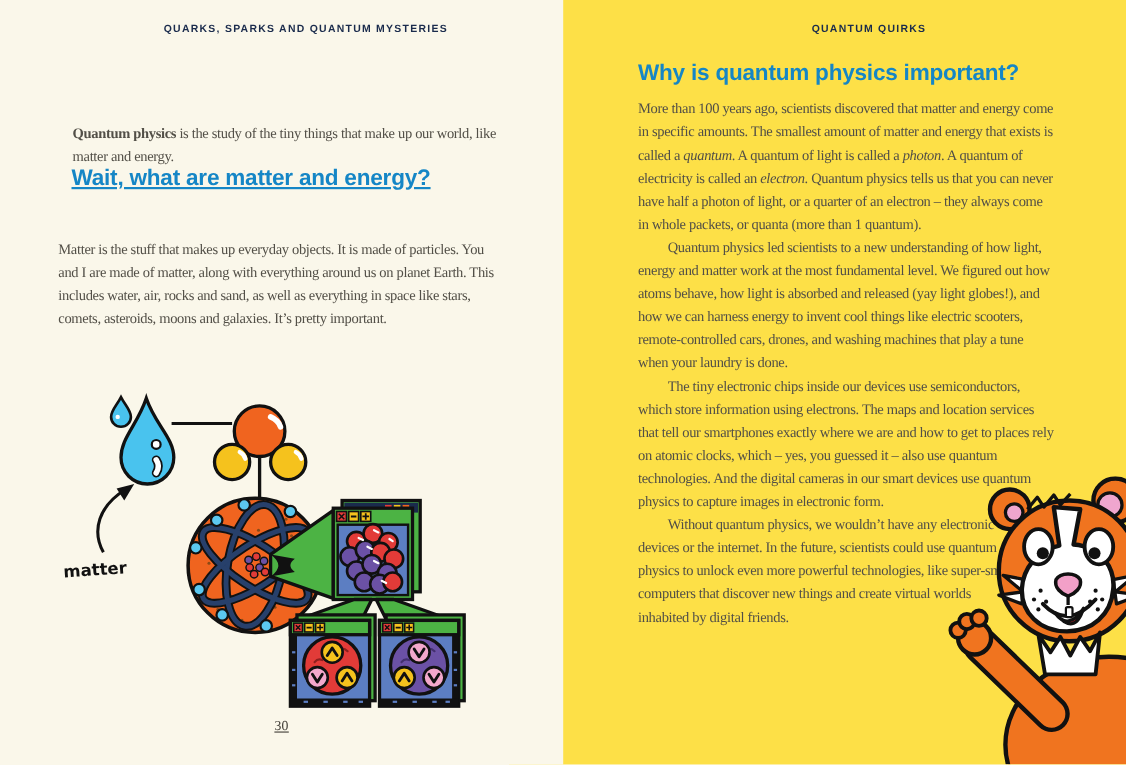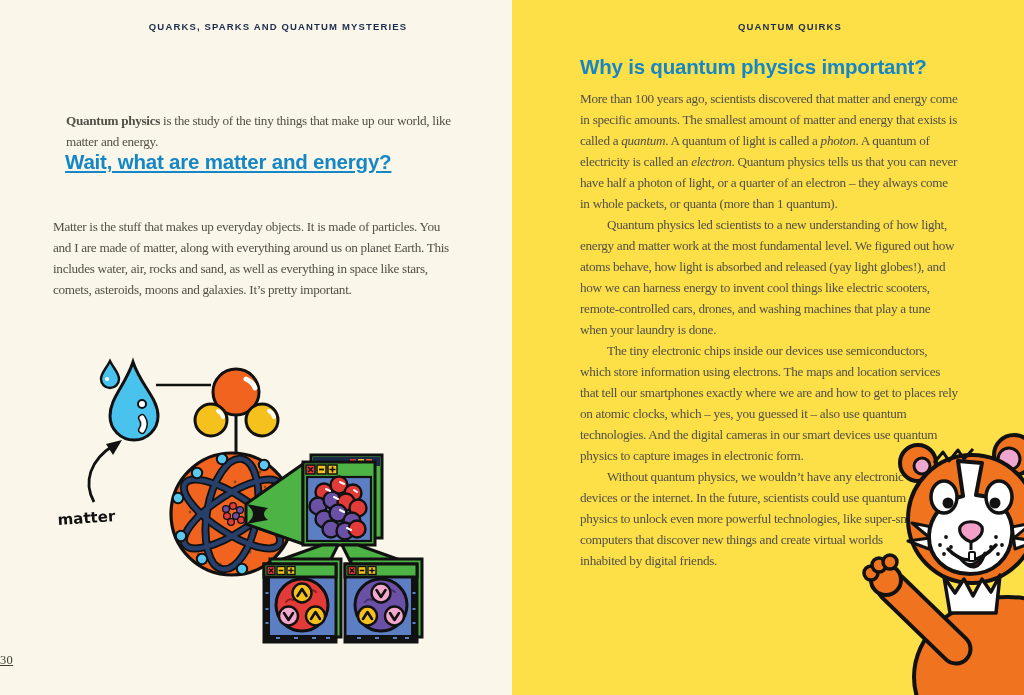--- a/index.html
+++ b/index.html
@@ -14,21 +14,21 @@
     font-weight:700;font-size:20.5px;color:#1586C6;letter-spacing:-0.2px;margin:0;}
   #left-heading{left:65px;top:150px;text-decoration:underline;}
   #right-heading{left:68px;top:55px;}
   .body-copy{position:absolute;font-size:13.2px;line-height:21px;color:#524F47;letter-spacing:-0.3px;}
   .body-copy p{margin:0;}
   .body-copy p + p{text-indent:27px;}
   #left-intro{left:66px;top:84px;width:396px;margin-top:26px;}
   #left-copy{left:53px;top:183px;width:404px;margin-top:33px;}
   #right-copy{left:68px;top:88px;width:378px;}
   #right-copy p.narrow{width:352px;}
-  .page-number{position:absolute;top:653px;left:0;width:100%;text-align:left;
+  .page-number{position:absolute;top:653px;left:0;width:100%;text-align:center;
     font-size:12.5px;color:#3F3C35;letter-spacing:0.3px;text-decoration:underline;}
   #matter-illustration{position:absolute;left:50px;top:352px;}
   #mascot{position:absolute;right:0;bottom:0;width:168px;height:262px;}
   .matter-label-text{font-family:"DejaVu Sans",sans-serif;font-weight:700;font-size:15px;fill:#111;}
 </style>
 </head>
 <body>
 
 <div id="spread">
 

